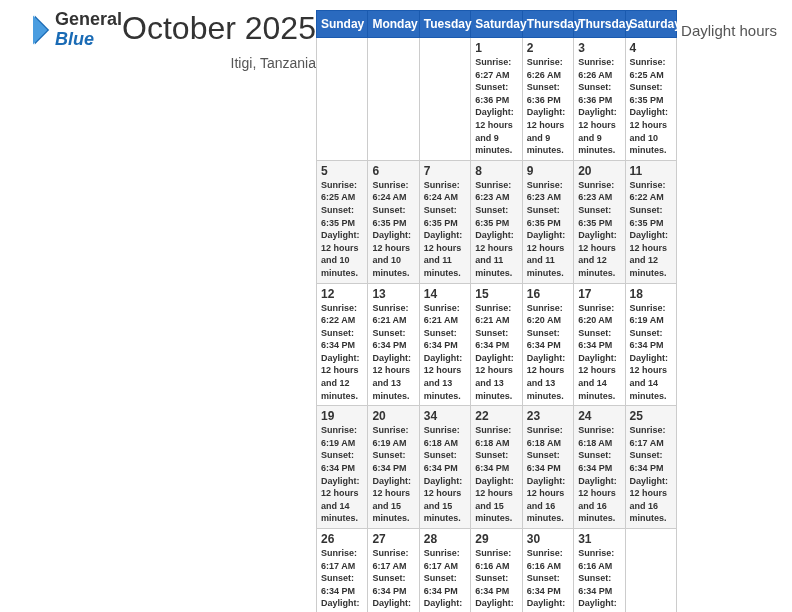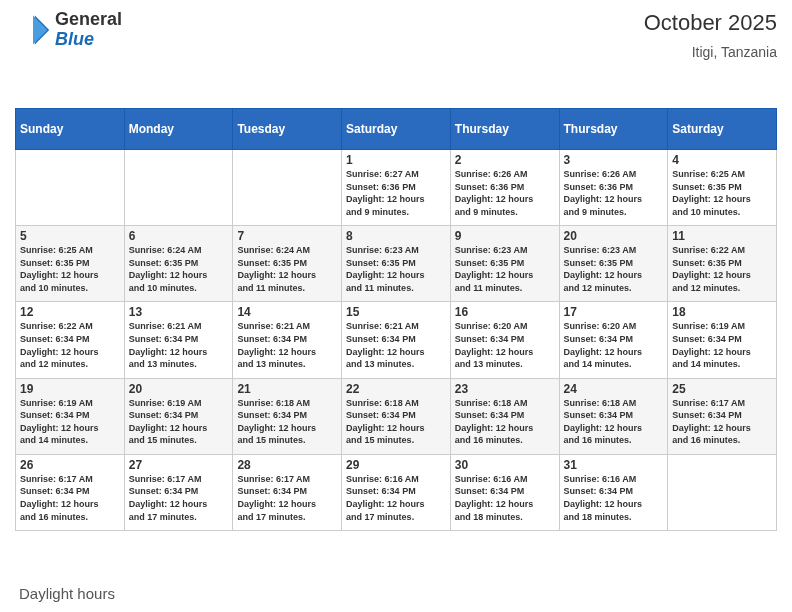--- a/index.html
+++ b/index.html
@@ -8,22 +8,21 @@
       background: #fff;
       width: 792px;
       height: 612px;
       overflow: hidden;
     }
     .page {
       width: 792px;
       height: 612px;
       padding: 10px 15px;
       display: flex;
-      flex-direction: column;
-      gap: 42px;
+      flex-direction: row;
     }
     .header {
       display: flex;
       justify-content: space-between;
       align-items: flex-start;
       margin-bottom: 6px;
     }
     .logo {
       display: flex;
       align-items: center;
@@ -37,42 +36,42 @@
     .logo-general { color: #333; }
     .logo-blue { color: #1a6bb5; font-style: italic; }
     .logo-icon {
       width: 36px;
       height: 36px;
     }
     .title-block {
       text-align: right;
     }
     .month-title {
-      font-size: 22px;
+      font-size: 32px;
       font-weight: normal;
       color: #333;
     }
     .subtitle {
       font-size: 14px;
       color: #555;
       margin-top: 8px;
     }
     .calendar {
       flex: 1;
       border: 1px solid #ccc;
       border-collapse: collapse;
       width: 100%;
       table-layout: fixed;
     }
     .calendar th {
       background-color: #2a6abf;
       color: #fff;
       font-size: 12px;
       font-weight: bold;
-      padding: 13px 4px;
+      padding: 6px 4px;
       text-align: left;
       border: 1px solid #1a5aaf;
     }
     .calendar td {
       border: 1px solid #ccc;
       vertical-align: top;
       padding: 3px 4px;
       font-size: 9.5px;
       color: #333;
       background: #fff;
@@ -283,21 +282,21 @@
 and 14 minutes.</div>
           </td>
           <td>
             <span class="day-num">20</span>
             <div class="day-info" style="white-space: pre-line;">Sunrise: 6:19 AM
 Sunset: 6:34 PM
 Daylight: 12 hours
 and 15 minutes.</div>
           </td>
           <td>
-            <span class="day-num">21</span>
+            <span class="day-num">34</span>
             <div class="day-info" style="white-space: pre-line;">Sunrise: 6:18 AM
 Sunset: 6:34 PM
 Daylight: 12 hours
 and 15 minutes.</div>
           </td>
           <td>
             <span class="day-num">22</span>
             <div class="day-info" style="white-space: pre-line;">Sunrise: 6:18 AM
 Sunset: 6:34 PM
 Daylight: 12 hours

